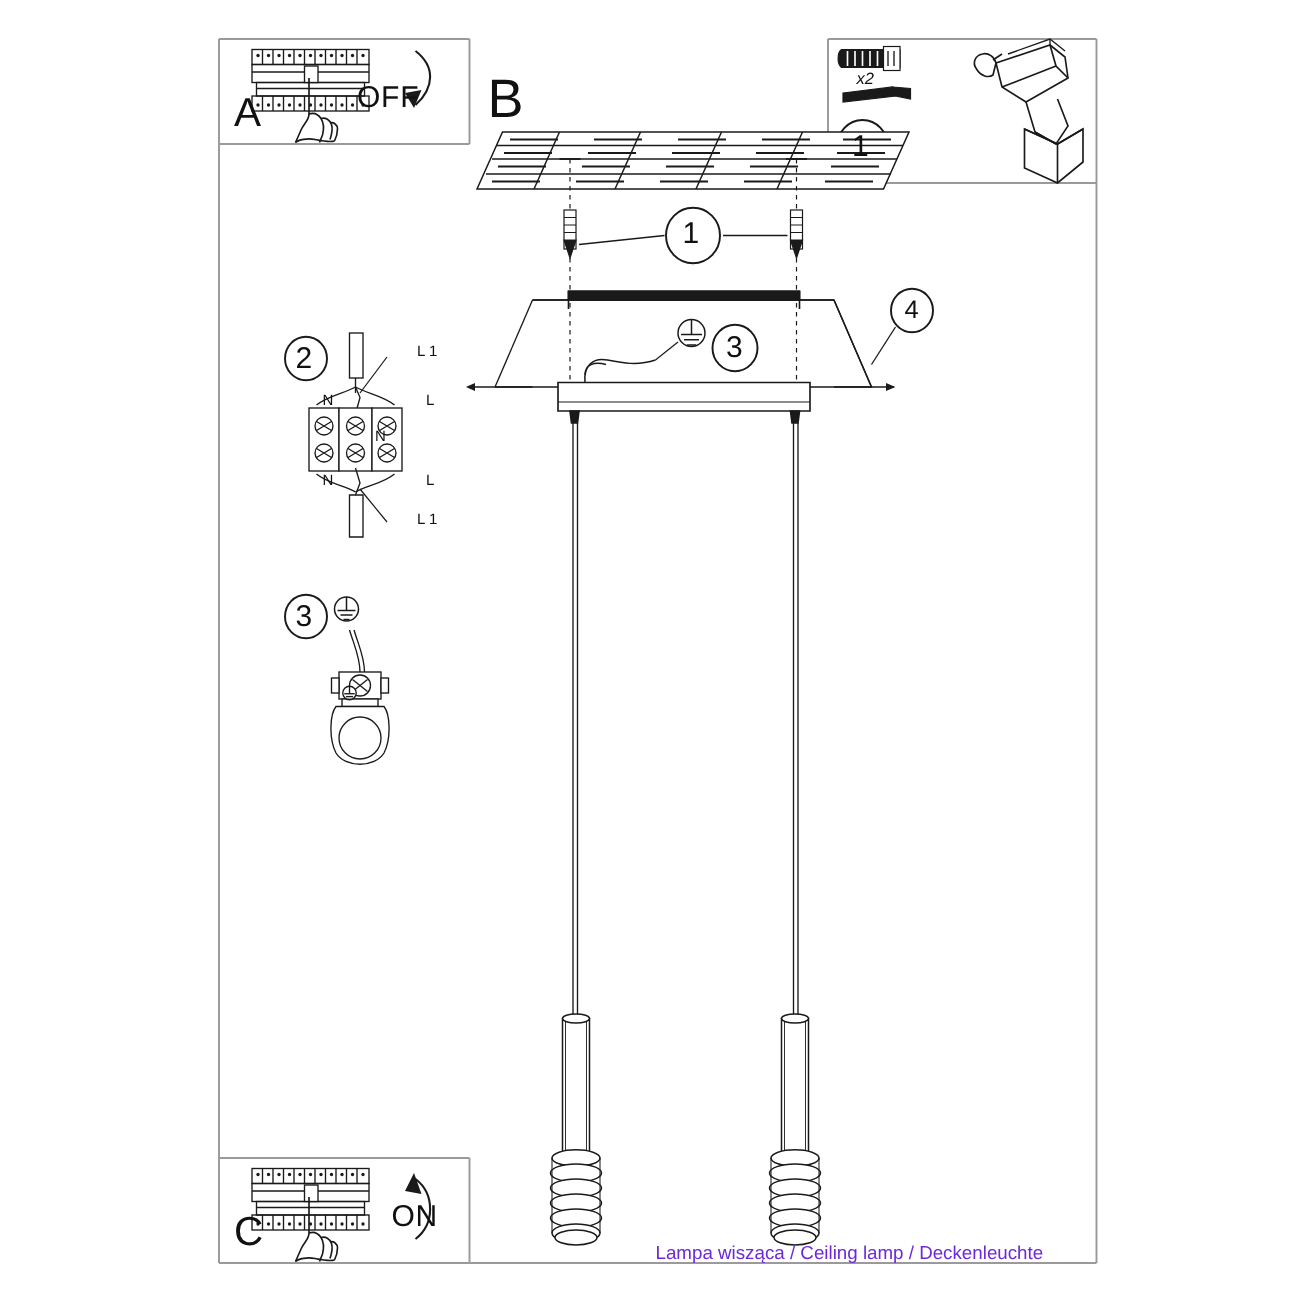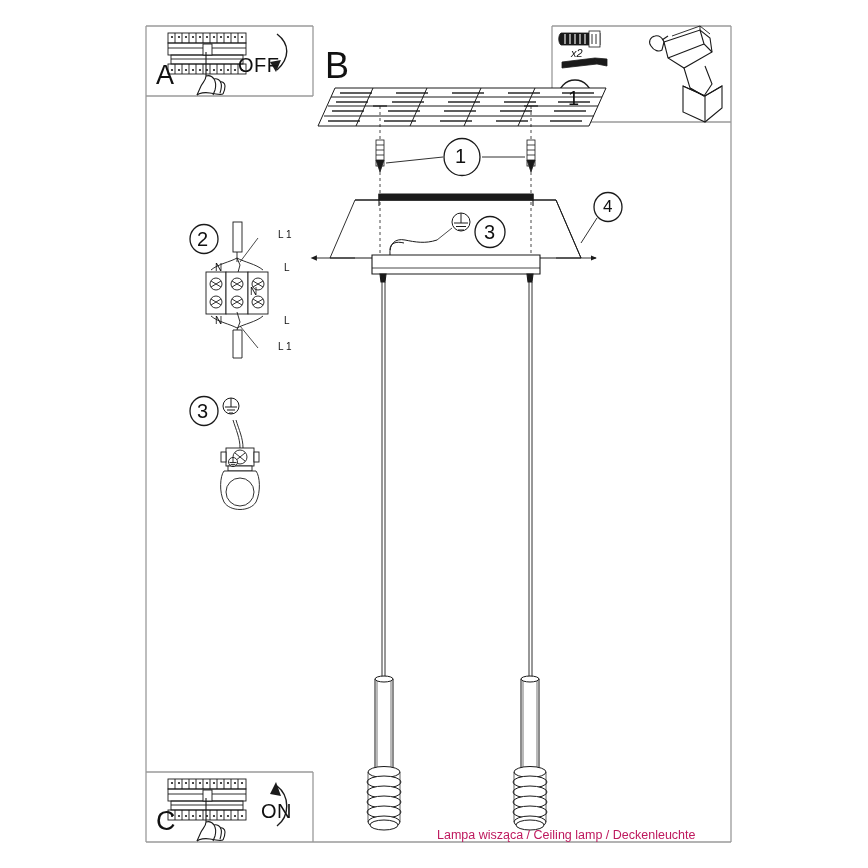--- a/index.html
+++ b/index.html
@@ -18,21 +18,21 @@
     position: absolute;
     color: #111111;
     font-family: "Liberation Sans", sans-serif;
     white-space: nowrap;
     line-height: 1;
   }
   .lbl-panel { font-size: 27px; font-weight: 400; }
   .lbl-state { font-size: 20px; font-weight: 400; letter-spacing: 0.5px; text-align: right; }
   .lbl-wire  { font-size: 10px; margin-left: 16px; }
   .lbl-x2    { font-size: 11px; font-style: italic; text-align: right; }
-  .caption   { font-size: 12.5px; color: #be185d; }
+  .caption   { font-size: 12.5px; color: #6d28d9; }
   .num-txt   { font-size: 20px; }
   .num-txt.sm { font-size: 17px; }
 </style>
 </head>
 <body>
 
 <div id="root">
 
   <svg id="sheet" width="868" height="868" viewBox="0 0 868 868">
     <defs>

